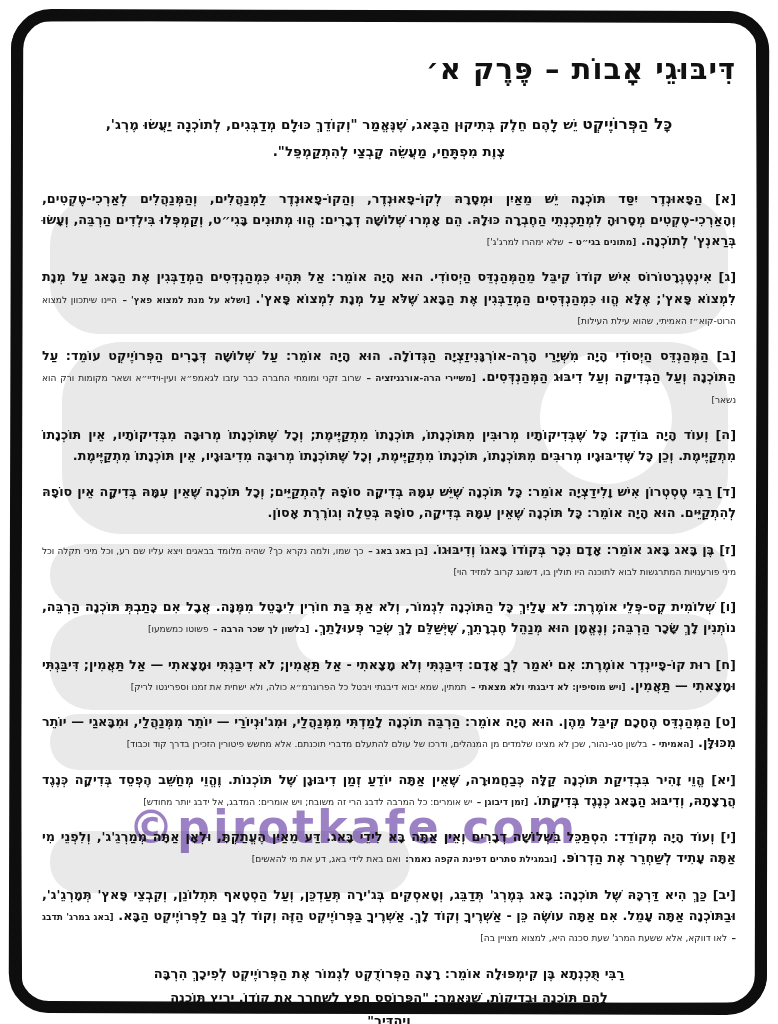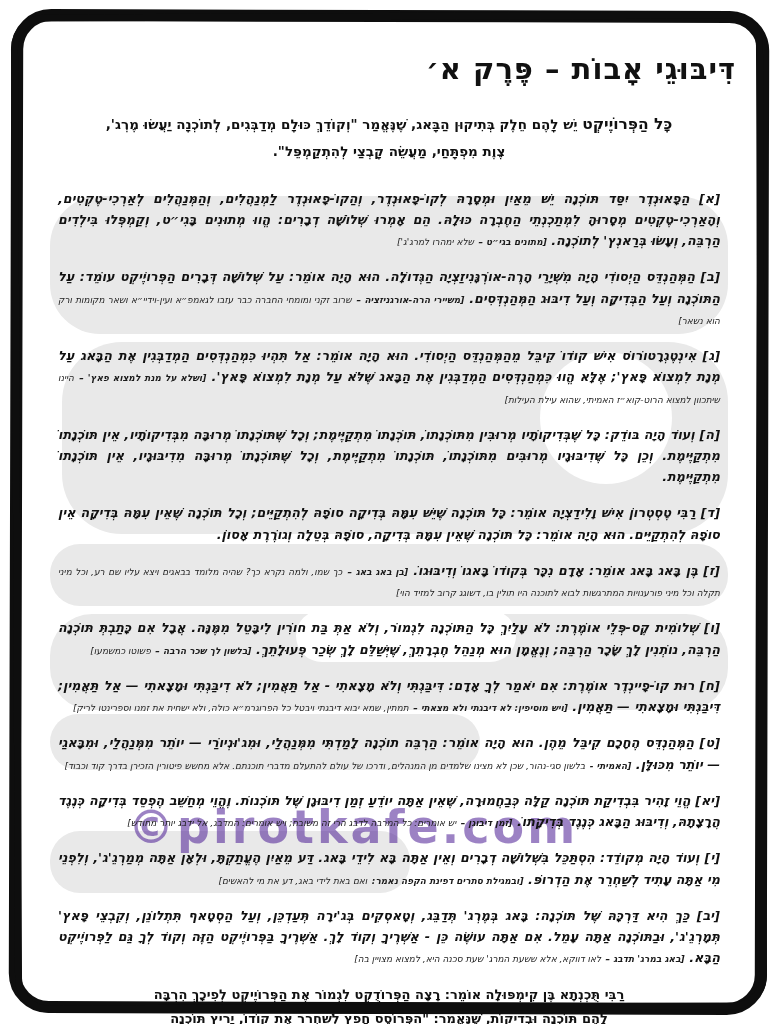--- a/index.html
+++ b/index.html
@@ -32,22 +32,22 @@
       font-size:46px;font-weight:bold;letter-spacing:3px;color:#4c1d95;opacity:.55;}
 
   .content{position:absolute;top:38px;left:42px;right:42px;bottom:34px;z-index:1;direction:rtl;}
 
   .title{font-size:29px;font-weight:bold;margin:14px 0 24px;letter-spacing:1px;}
 
   .intro{width:568px;margin:0 auto 24px;text-align:center;font-weight:bold;
          font-size:13.5px;line-height:1.85;}
   .intro .lead{font-size:15.5px;}
 
-  .mishnah{margin:0 16px 15px;font-size:12.8px;font-weight:bold;line-height:1.66;
-           text-align:justify;font-style:italic;}
+  .mishnah{margin:0 0 15px;font-size:12.8px;font-weight:bold;line-height:1.66;
+           text-align:justify;}
   .marker{font-weight:bold;}
   .note{font-weight:normal;font-size:9px;color:#1a1a1a;}
   .note-lead{font-weight:bold;font-size:9px;color:#1a1a1a;}
 
   .closing{width:480px;margin:8px auto 0;text-align:center;font-size:13px;
            font-weight:bold;line-height:1.8;}
 </style>
 </head>
 <body>
 
@@ -68,29 +68,29 @@
     <h1 class="title">דִּיבּוּגֵי אָבוֹת – פֶּרֶק א׳</h1>
 
     <p class="intro"><span class="lead">כָּל הַפְּרוֹיֶיקְט</span>
       <span>יֵשׁ לָהֶם חֵלֶק בְּתִיקוּן הַבָּאג, שֶׁנֶּאֱמַר "וְקוֹדֵךְ כּוּלָם מְדַבְּגִים, לְתוֹכְנָה יַעֲשׂוּ מֶרְג', צֶוֶת מִפְתָּחַי, מַעֲשֵׂה קָבְצַי לְהִתְקַמְפֵּל".</span></p>
 
     <p class="mishnah"><span class="marker">[א]</span>
       <span>הַפָאוּנְדֶר יִסַּד תּוֹכְנָה יֵשׁ מֵאַיִן וּמְסָרָהּ לְקוֹ-פָאוּנְדֶר, וְהַקוֹ-פָאוּנְדֶר לַמְנַהֲלִים, וְהַמְּנַהֲלִים לְאַרְכִי-טֶקְטִים, וְהָאַרְכִי-טֶקְטִים מְסָרוּהָ לִמְתַכְנְתֵי הַחֶבְרָה כּוּלָהּ. הֵם אָמְרוּ שְׁלוֹשָׁה דְבָרִים: הֱווּ מְתוּנִים בָּגִי״ט, וְקַמְפְּלוּ בִּילְדִים הַרְבֵּה, וְעָשׂוּ בְּרַאנְץ' לְתוֹכְנָה.</span>
       <span class="note-lead">[מתונים בגי״ט –</span>
       <span class="note">שלא ימהרו למרג'ג']</span></p>
 
+    <p class="mishnah"><span class="marker">[ג]</span>
+      <span>אִינְטֶגְרָטוֹרוֹס אִישׁ קוֹדוֹ קִיבֵּל מֵהַמְּהַנְדֵּס הַיְסוֹדִי. הוּא הָיָה אוֹמֵר: אַל תִּהְיוּ כִּמְהַנְדְּסִים הַמְדַבְּגִין אֶת הַבָּאג עַל מְנָת לִמְצוֹא פָּאץ'; אֶלָּא הֱווּ כִּמְהַנְדְּסִים הַמְדַבְּגִין אֶת הַבָּאג שֶׁלֹּא עַל מְנָת לִמְצוֹא פָּאץ'.</span>
+      <span class="note-lead">[ושלא על מנת למצוא פאץ' –</span>
+      <span class="note">היינו שיתכוון למצוא הרוט-קוא״ז האמיתי, שהוא עילת העילות]</span></p>
+
     <p class="mishnah"><span class="marker">[ב]</span>
       <span>הַמְּהַנְדֵּס הַיְסוֹדִי הָיָה מִשְּׁיָרֵי הָרֶה-אוֹרְגָּנִיזַצְיָה הַגְּדוֹלָה. הוּא הָיָה אוֹמֵר: עַל שְׁלוֹשָׁה דְּבָרִים הַפְּרוֹיֶיקְט עוֹמֵד: עַל הַתּוֹכְנָה וְעַל הַבְּדִיקָה וְעַל דִיבּוּג הַמְּהַנְדְּסִים.</span>
       <span class="note-lead">[משיירי הרה-אורגניזציה –</span>
       <span class="note">שרוב זקני ומומחי החברה כבר עזבו לגאמפ״א ועין-וידיי״א ושאר מקומות ורק הוא נשאר]</span></p>
-
-    <p class="mishnah"><span class="marker">[ג]</span>
-      <span>אִינְטֶגְרָטוֹרוֹס אִישׁ קוֹדוֹ קִיבֵּל מֵהַמְּהַנְדֵּס הַיְסוֹדִי. הוּא הָיָה אוֹמֵר: אַל תִּהְיוּ כִּמְהַנְדְּסִים הַמְדַבְּגִין אֶת הַבָּאג עַל מְנָת לִמְצוֹא פָּאץ'; אֶלָּא הֱווּ כִּמְהַנְדְּסִים הַמְדַבְּגִין אֶת הַבָּאג שֶׁלֹּא עַל מְנָת לִמְצוֹא פָּאץ'.</span>
-      <span class="note-lead">[ושלא על מנת למצוא פאץ' –</span>
-      <span class="note">היינו שיתכוון למצוא הרוט-קוא״ז האמיתי, שהוא עילת העילות]</span></p>
 
     <p class="mishnah"><span class="marker">[ה]</span>
       <span>וְעוֹד הָיָה בּוֹדֵק: כָּל שֶׁבְּדִיקוֹתָיו מְרוּבִּין מִתּוֹכְנָתוֹ, תּוֹכְנָתוֹ מִתְקַיֶּימֶת; וְכָל שֶׁתּוֹכְנָתוֹ מְרוּבָּה מִבְּדִיקוֹתָיו, אֵין תּוֹכְנָתוֹ מִתְקַיֶּימֶת. וְכֵן כָּל שֶׁדִיבּוּגָיו מְרוּבִּים מִתּוֹכְנָתוֹ, תּוֹכְנָתוֹ מִתְקַיֶּימֶת, וְכָל שֶׁתּוֹכְנָתוֹ מְרוּבָּה מִדִיבּוּגָיו, אֵין תּוֹכְנָתוֹ מִתְקַיֶּימֶת.</span></p>
 
     <p class="mishnah"><span class="marker">[ד]</span>
       <span>רַבִּי טֶסְטְרוֹן אִישׁ וָלִידַצְיָה אוֹמֵר: כָּל תּוֹכְנָה שֶׁיֵּשׁ עִמָּהּ בְּדִיקָה סוֹפָהּ לְהִתְקַיֵּים; וְכָל תּוֹכְנָה שֶׁאֵין עִמָּהּ בְּדִיקָה אֵין סוֹפָהּ לְהִתְקַיֵּים. הוּא הָיָה אוֹמֵר: כָּל תּוֹכְנָה שֶׁאֵין עִמָּהּ בְּדִיקָה, סוֹפָהּ בְּטֵלָה וְגוֹרֶרֶת אָסוֹן.</span></p>
 
     <p class="mishnah"><span class="marker">[ז]</span>
       <span>בֶּן בָּאג בָּאג אוֹמֵר: אָדָם נִכָּר בְּקוֹדוֹ בָּאגוֹ וְדִיבּוּגוֹ.</span>
       <span class="note-lead">[בן באג באג –</span>

